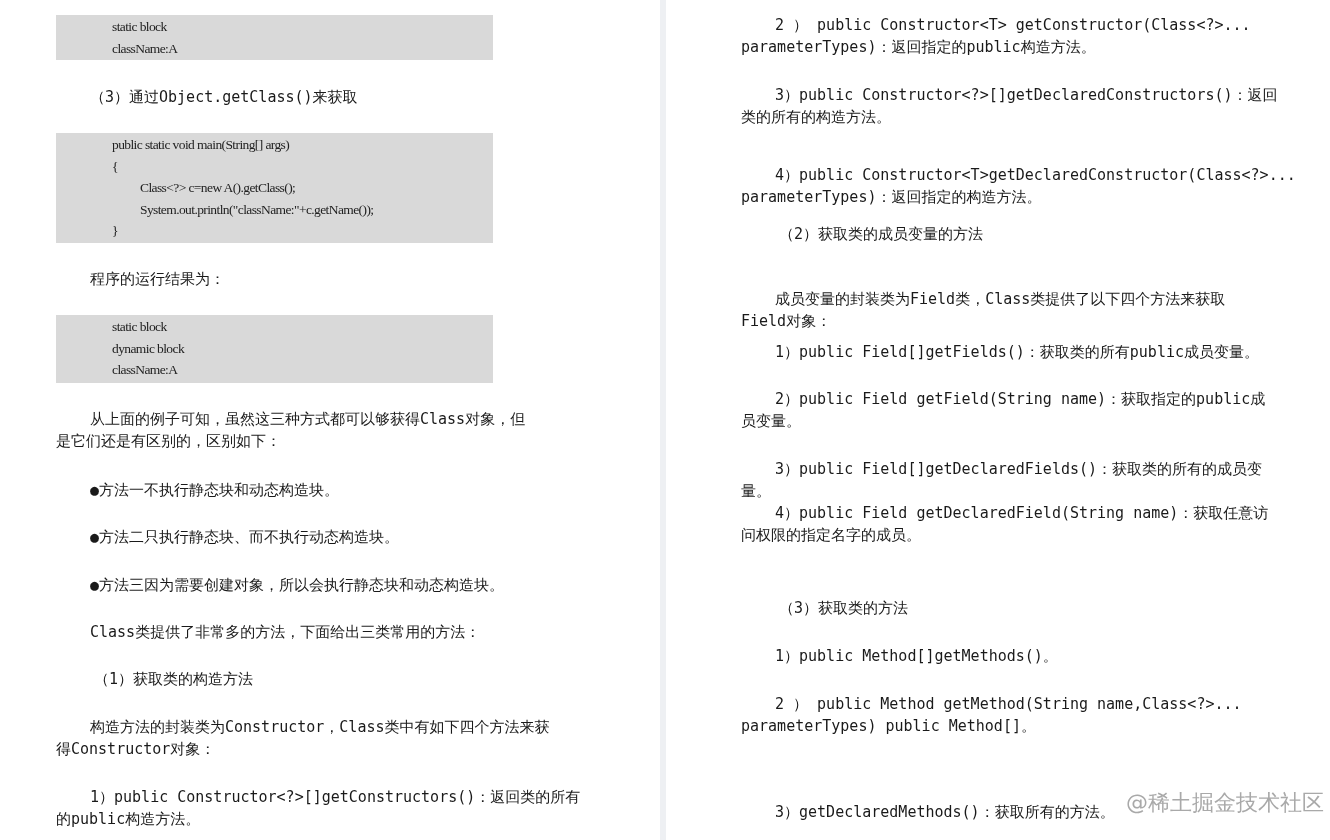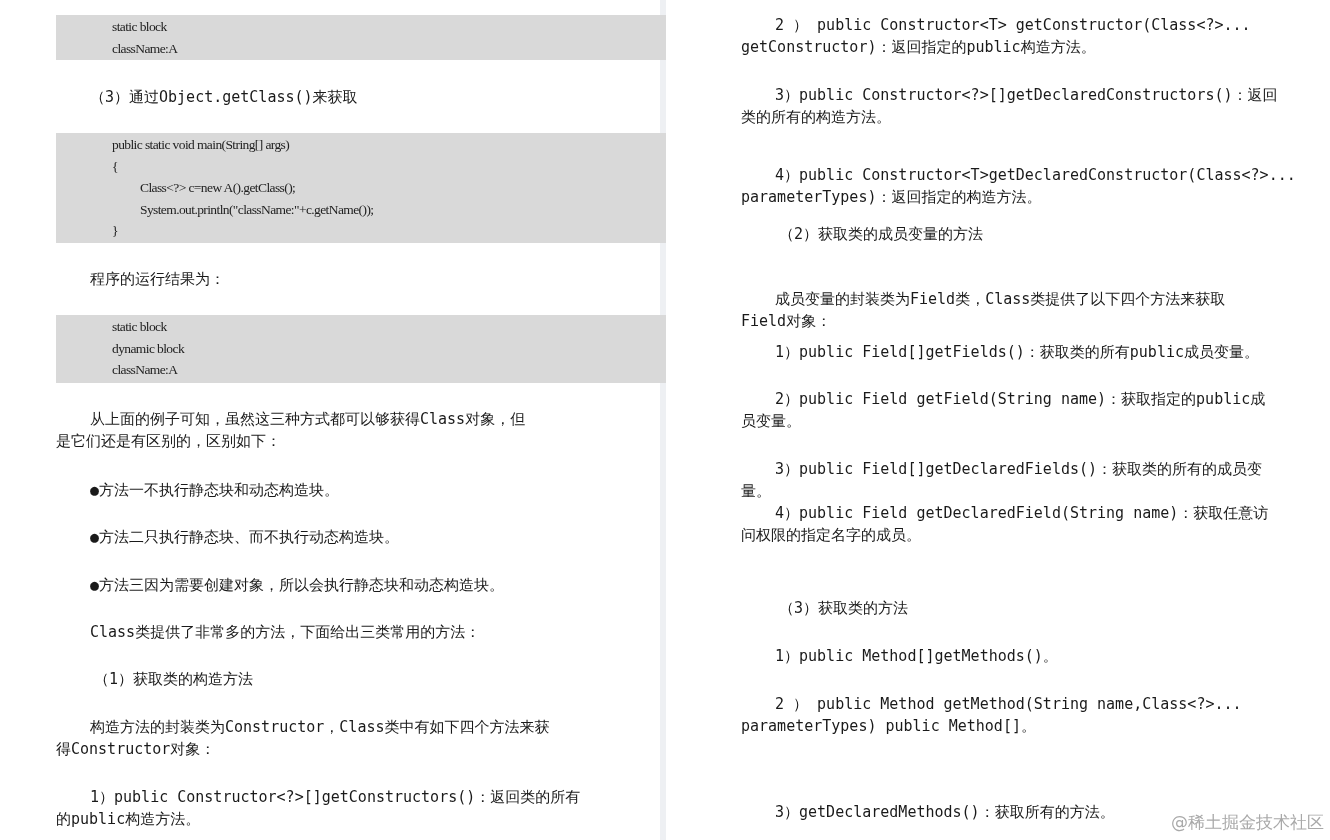--- a/index.html
+++ b/index.html
@@ -8,40 +8,40 @@
     background: #ffffff;
     font-family: "DejaVu Serif", "Liberation Serif", serif;
     color: #1a1a1a;
   }
   .page { position: absolute; top: 0; height: 840px; background: #fff; }
   .page-left { left: 0; width: 660px; }
   .page-right { left: 666px; width: 664px; }
   .gutter { position: absolute; left: 660px; top: 0; width: 6px; height: 840px; background: #eef0f3; }
 
   .code {
-    position: absolute; left: 56px; width: 610px;
+    position: absolute; left: 56px; width: 437px;
     background: #d9d9d9;
     font-family: "Liberation Serif", "DejaVu Serif", serif;
     font-size: 13.5px; letter-spacing: -0.6px; color: #222;
     box-sizing: border-box; padding-left: 56px;
   }
   .code .ln { height: 21.5px; line-height: 21.5px; white-space: pre; }
   .code .ind { padding-left: 28px; }
 
   .p {
     position: absolute; font-size: 15px; line-height: 22px; color: #1a1a1a;
     font-family: "DejaVu Sans Mono", "Liberation Mono", monospace;
     white-space: nowrap;
   }
   .left-p { left: 56px; width: 534px; }
   .right-p { left: 741px; width: 530px; }
   .line { display: block; height: 22px; }
 
   .watermark {
-    position: absolute; right: 6px; bottom: 6px; font-size: 17px;
+    position: absolute; right: 6px; bottom: 22px; font-size: 22px;
     color: #a9a9a9; font-family: "DejaVu Sans", "Liberation Sans", sans-serif;
   }
 </style>
 </head>
 <body>
 
 <div class="page page-left"></div>
 <div class="gutter"></div>
 <div class="page page-right"></div>
 
@@ -100,21 +100,21 @@
   <span class="line">得Constructor对象：</span>
 </div>
 
 <div class="p left-p" style="top:786px;">
   <span class="line" style="padding-left:34px;">1）public Constructor&lt;?&gt;[]getConstructors()：返回类的所有</span>
   <span class="line">的public构造方法。</span>
 </div>
 
 <div class="p right-p" style="top:14px;">
   <span class="line" style="padding-left:34px;">2 ） public  Constructor&lt;T&gt;  getConstructor(Class&lt;?&gt;...</span>
-  <span class="line">getConstructor)：返回指定的public构造方法。</span>
+  <span class="line">parameterTypes)：返回指定的public构造方法。</span>
 </div>
 
 <div class="p right-p" style="top:84px;">
   <span class="line" style="padding-left:34px;">3）public Constructor&lt;?&gt;[]getDeclaredConstructors()：返回</span>
   <span class="line">类的所有的构造方法。</span>
 </div>
 
 <div class="p right-p" style="top:148px;margin-top:16px;">
   <span class="line" style="padding-left:34px;">4）public Constructor&lt;T&gt;getDeclaredConstructor(Class&lt;?&gt;...</span>
   <span class="line">parameterTypes)：返回指定的构造方法。</span>

